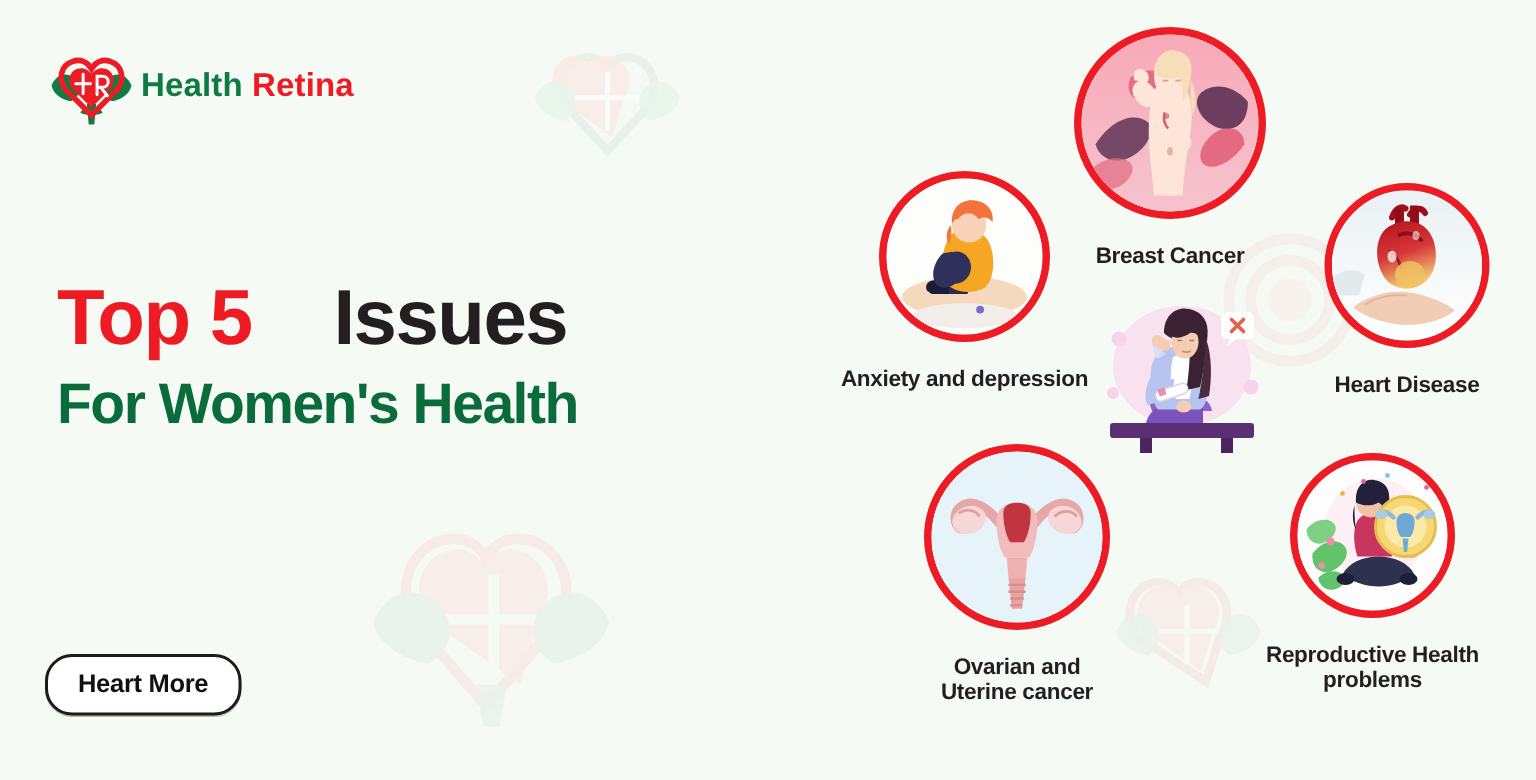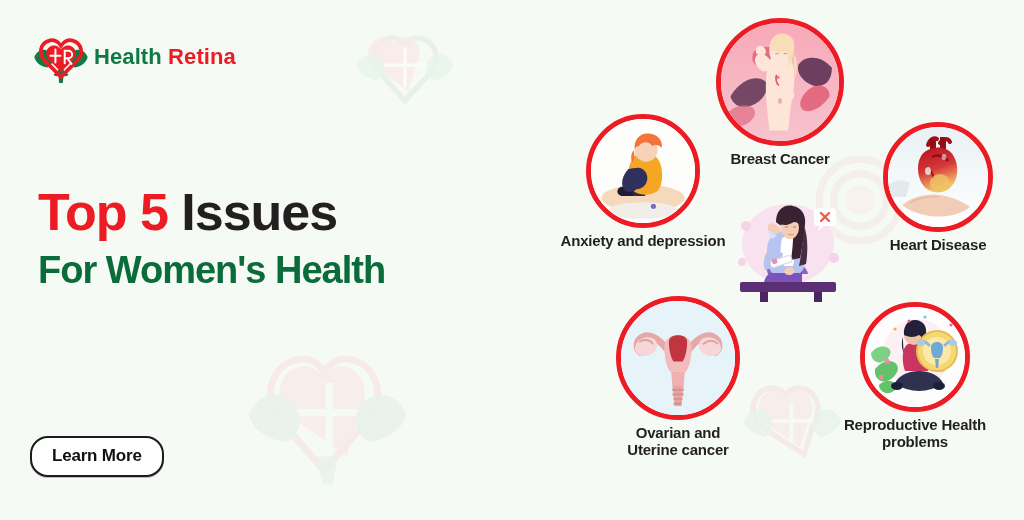--- a/index.html
+++ b/index.html
@@ -32,21 +32,21 @@
   .logo-text .w1 { color:#0f7a44; }
   .logo-text .w2 { color:#ed1c24; }
 
   
   .headline { position:absolute; left:38px; top:186px; }
   .hl-line1 {
     font-size:52px; font-weight:800; line-height:1.02;
     letter-spacing:-1px; white-space:nowrap;
   }
   .hl-line1 .red { color:#ed1c24; }
-  .hl-line1 .dark { color:#231f20; }
+  .hl-line1 .dark { color:#231f20;margin-left:41px; }
   .hl-line2 {
     margin-top:12px;
     font-size:38px; font-weight:800; line-height:1.05;
     letter-spacing:-1px; color:#0a6b3b; white-space:nowrap;
   }
 
   
   .cta {
     position:absolute; left:30px; top:436px;
     display:inline-block;
@@ -67,21 +67,21 @@
   .disc {
     border-radius:50%;
     border:5px solid #ed1c24;
     overflow:hidden;
     position:relative;
     background:#ffffff;
     margin:0 auto;
   }
   .disc svg { display:block; width:100%; height:100%; }
   .node-label {
-    margin-top:4px;
+    margin-top:16px;
     font-size:15px;
     font-weight:700;
     color:#231f20;
     line-height:1.15;
     letter-spacing:-.2px;
     white-space:pre-line;
   }
 
   
   .n-anxiety   { left:33px;  top:114px; width:200px;text-align:center; }
@@ -179,21 +179,21 @@
 </div>
 
 <div class="headline">
   <div class="hl-line1">
     <span class="red">Top 5</span>
     <span class="dark">Issues</span>
   </div>
   <div class="hl-line2">For Women's Health</div>
 </div>
 
-<div class="cta">Learn More</div>
+<div class="cta">Heart More</div>
 
 <div class="cluster">
 
   <div class="node n-anxiety">
     <div class="disc">
       <svg viewBox="0 0 100 100">
         <rect width="100" height="100" fill="#fdfdfb"></rect>
         <ellipse cx="50" cy="76" rx="40" ry="13" fill="#f6d8bd"></ellipse>
         <ellipse cx="50" cy="88" rx="34" ry="8" fill="#f1eee9"></ellipse>
 

